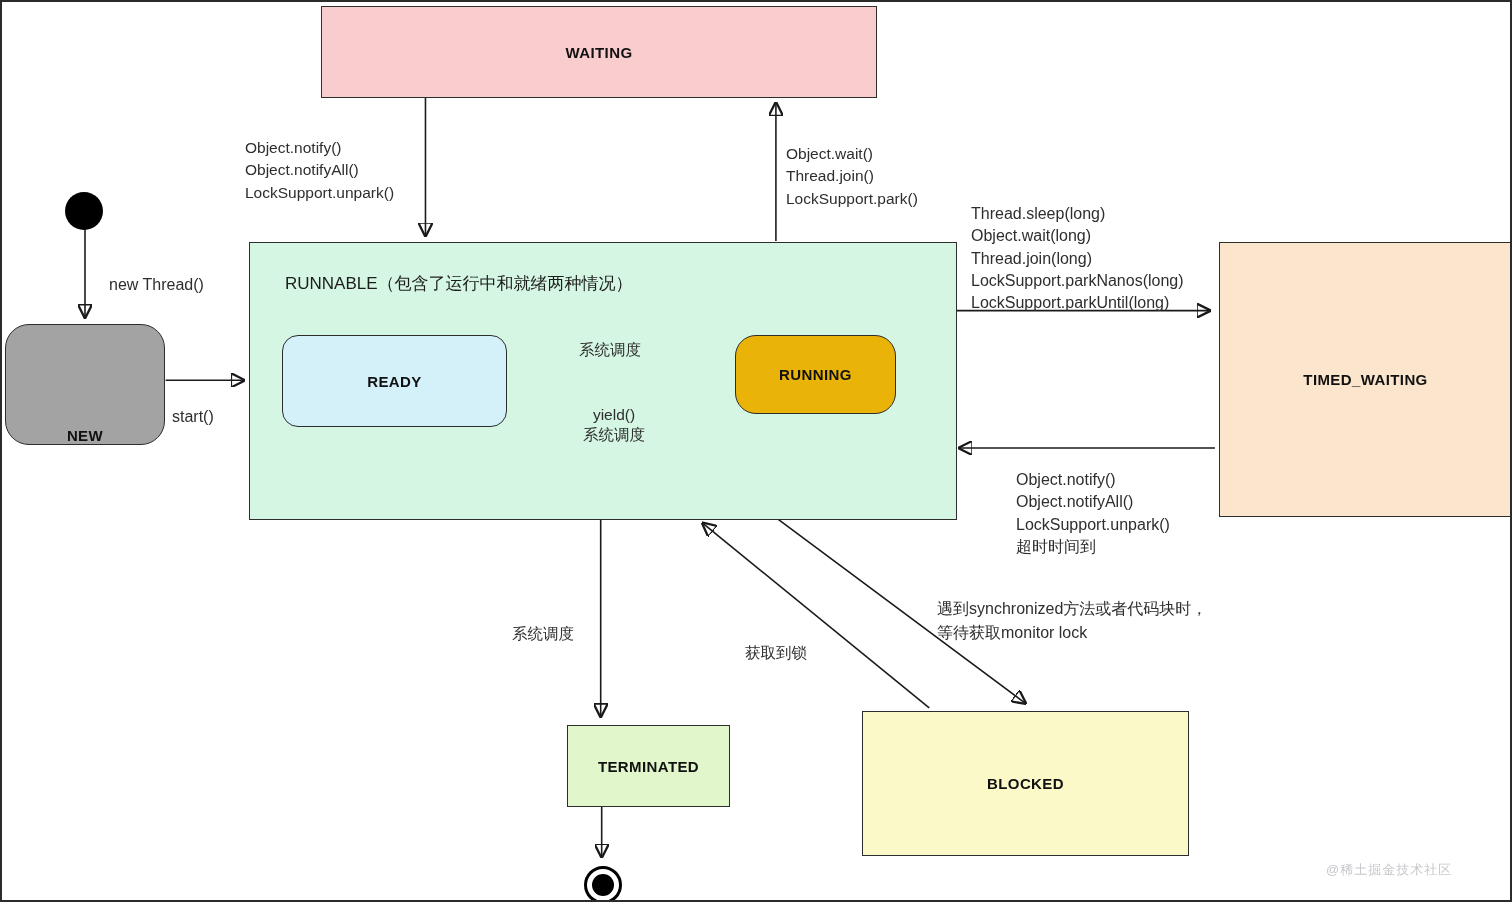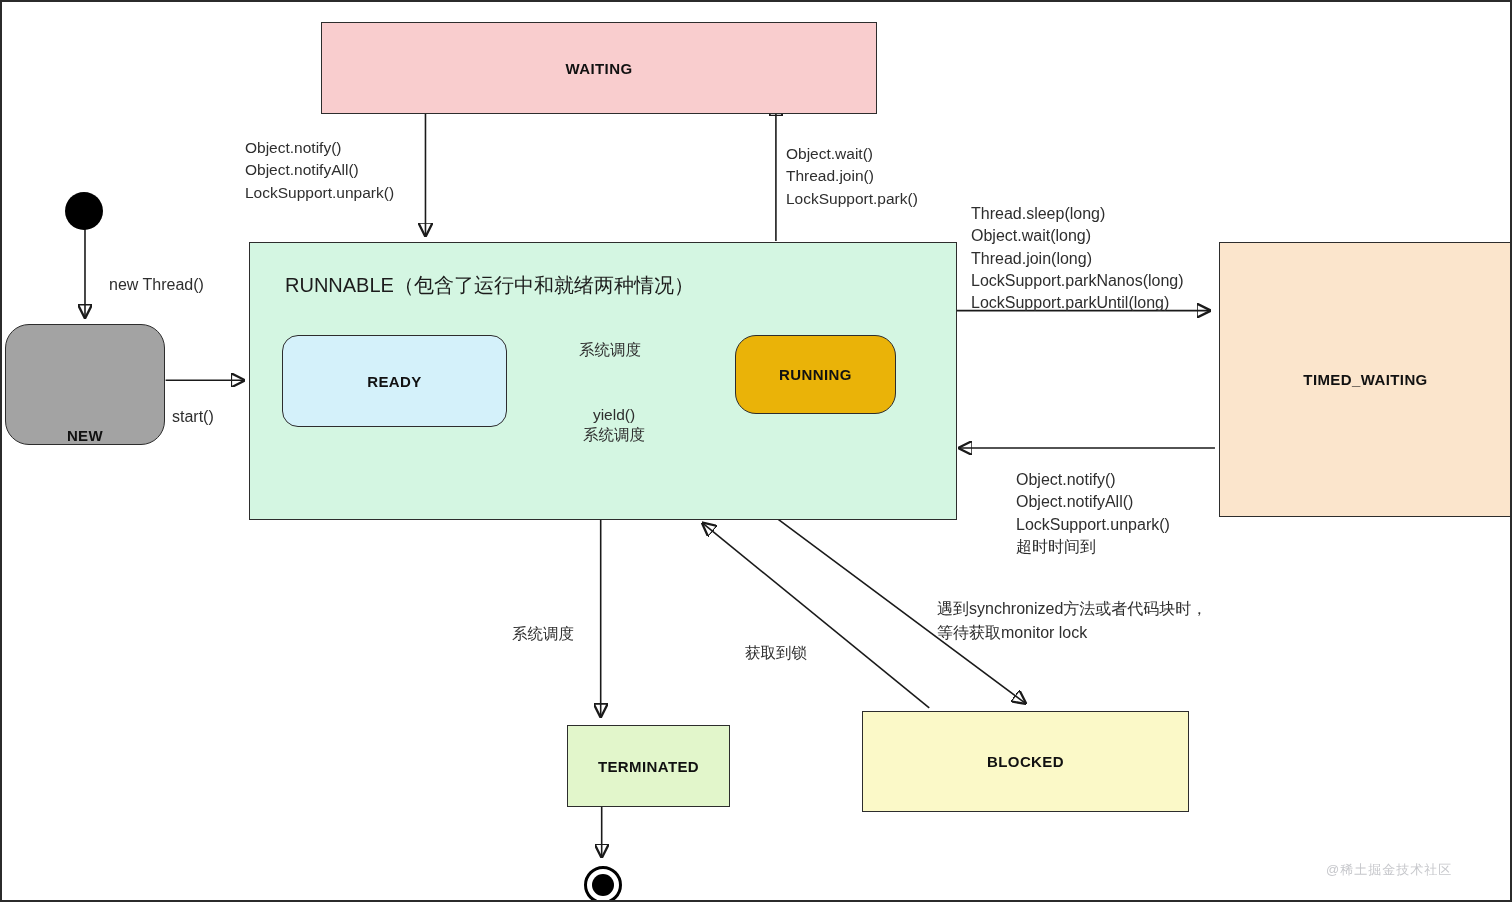--- a/index.html
+++ b/index.html
@@ -35,33 +35,33 @@
     justify-content: center;
     text-align: center;
   }
   .state .state-label {
     font-weight: bold;
     font-size: 15px;
     letter-spacing: 0.4px;
     color: #111;
   }
 
-  .state-waiting      { left: 319px; top: 4px;   width: 556px; height: 92px; margin-top: 16px; }
+  .state-waiting      { left: 319px; top: 4px;   width: 556px; height: 92px; }
   .state-runnable     { left: 247px; top: 240px; width: 708px; height: 278px; }
   .state-ready        { left: 280px; top: 333px; width: 225px; height: 92px;  border-radius: 16px; }
   .state-running      { left: 733px; top: 333px; width: 161px; height: 79px;  border-radius: 16px; }
   .state-new          { left: 3px;   top: 322px; width: 160px; height: 121px; border-radius: 24px; }
   .state-timed        { left: 1217px;top: 240px; width: 293px; height: 275px; }
   .state-terminated   { left: 521px; top: 723px; width: 163px; height: 82px; }
-  .state-blocked      { left: 860px; top: 709px; width: 327px; height: 101px; }
+  .state-blocked      { left: 860px; top: 709px; width: 327px; height: 145px; }
 
   .runnable-title {
     position: absolute;
     left: 283px; top: 270px;
-    font-size: 20px;
+    font-size: 17px;
     color: #1c1c1c;
   }
 
   .initial-node {
     position: absolute;
     left: 63px; top: 190px;
     width: 38px; height: 38px;
     background: #000;
     border-radius: 50%;
   }

